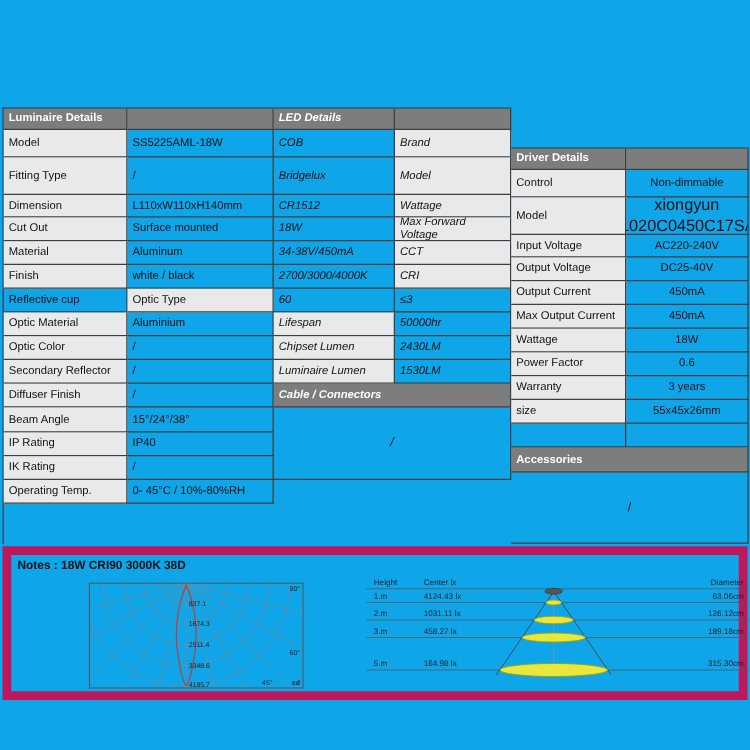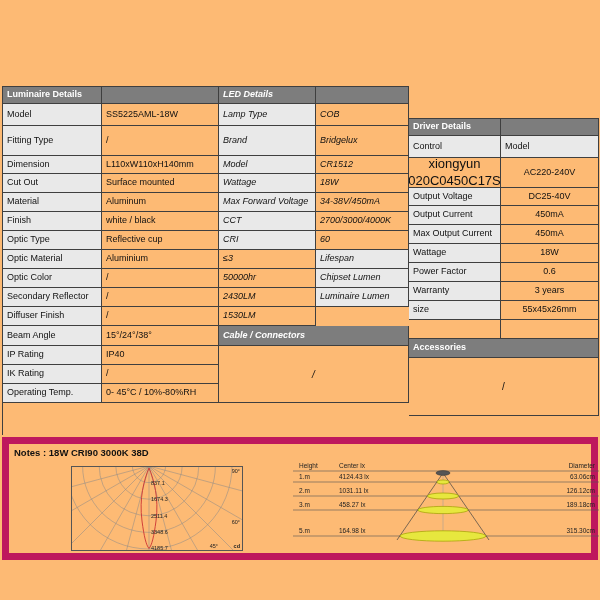--- a/index.html
+++ b/index.html
@@ -1,16 +1,16 @@
 <!DOCTYPE html>
 <html><head>
 <meta charset="utf-8">
 <style>
   html,body{margin:0;padding:0;background:#fff;}
-  .page{position:relative;width:600px;height:600px;background:#fdba74;
+  .page{position:relative;width:600px;height:600px;background:#0ea5e9;
         font-family:"Liberation Sans",sans-serif;color:#111;}
   .sheet{position:absolute;top:86px;left:2px;width:596px;}
   .tables{display:flex;}
   .tbl{display:grid;border-top:1px solid #3f3f3f;
        grid-template-rows:17px 22px 30px 18px repeat(8,19px) 20px repeat(3,19px);}
   .tbl:first-child{border-left:1px solid #3f3f3f;}
   #tbl-lum{grid-template-columns:99px 117px;}
   #tbl-led{grid-template-columns:97px 93px;font-style:italic;}
   #tbl-drv{grid-template-columns:92px 98px;margin-top:32px;}
   .cell{box-sizing:border-box;border-right:1px solid #3f3f3f;border-bottom:1px solid #3f3f3f;
@@ -42,22 +42,22 @@
         <div class="cell lbl">Fitting Type</div>
         <div class="cell val">/</div>
         <div class="cell lbl">Dimension</div>
         <div class="cell val">L110xW110xH140mm</div>
         <div class="cell lbl">Cut Out</div>
         <div class="cell val">Surface mounted</div>
         <div class="cell lbl">Material</div>
         <div class="cell val">Aluminum</div>
         <div class="cell lbl">Finish</div>
         <div class="cell val">white / black</div>
+        <div class="cell val">Reflective cup</div>
         <div class="cell lbl">Optic Type</div>
-        <div class="cell val">Reflective cup</div>
         <div class="cell lbl">Optic Material</div>
         <div class="cell val">Aluminium</div>
         <div class="cell lbl">Optic Color</div>
         <div class="cell val">/</div>
         <div class="cell lbl">Secondary Reflector</div>
         <div class="cell val">/</div>
         <div class="cell lbl">Diffuser Finish</div>
         <div class="cell val">/</div>
         <div class="cell lbl">Beam Angle</div>
         <div class="cell val">15°/24°/38°</div>
@@ -65,21 +65,20 @@
         <div class="cell val">IP40</div>
         <div class="cell lbl">IK Rating</div>
         <div class="cell val">/</div>
         <div class="cell lbl">Operating Temp.</div>
         <div class="cell val">0- 45°C / 10%-80%RH</div>
       </div>
 
       <div class="tbl" id="tbl-led">
         <div class="cell hdr">LED Details</div>
         <div class="cell hdr"></div>
-        <div class="cell lbl">Lamp Type</div>
         <div class="cell val">COB</div>
         <div class="cell lbl">Brand</div>
         <div class="cell val">Bridgelux</div>
         <div class="cell lbl">Model</div>
         <div class="cell val">CR1512</div>
         <div class="cell lbl">Wattage</div>
         <div class="cell val">18W</div>
         <div class="cell lbl">Max Forward Voltage</div>
         <div class="cell val">34-38V/450mA</div>
         <div class="cell lbl">CCT</div>
@@ -94,25 +93,27 @@
         <div class="cell lbl">Luminaire Lumen</div>
         <div class="cell val">1530LM</div>
         <div class="cell hdr span2">Cable / Connectors</div>
         <div class="cell merged">/</div>
       </div>
 
       <div class="tbl" id="tbl-drv">
         <div class="cell hdr">Driver Details</div>
         <div class="cell hdr"></div>
         <div class="cell lbl">Control</div>
+        <div class="cell val">Non-dimmable</div>
         <div class="cell lbl">Model</div>
         <div class="cell val two-line">
           <span>xiongyun</span>
           <span>XL020C0450C17SA0</span>
         </div>
+        <div class="cell lbl">Input Voltage</div>
         <div class="cell val">AC220-240V</div>
         <div class="cell lbl">Output Voltage</div>
         <div class="cell val">DC25-40V</div>
         <div class="cell lbl">Output Current</div>
         <div class="cell val">450mA</div>
         <div class="cell lbl">Max Output Current</div>
         <div class="cell val">450mA</div>
         <div class="cell lbl">Wattage</div>
         <div class="cell val">18W</div>
         <div class="cell lbl">Power Factor</div>

